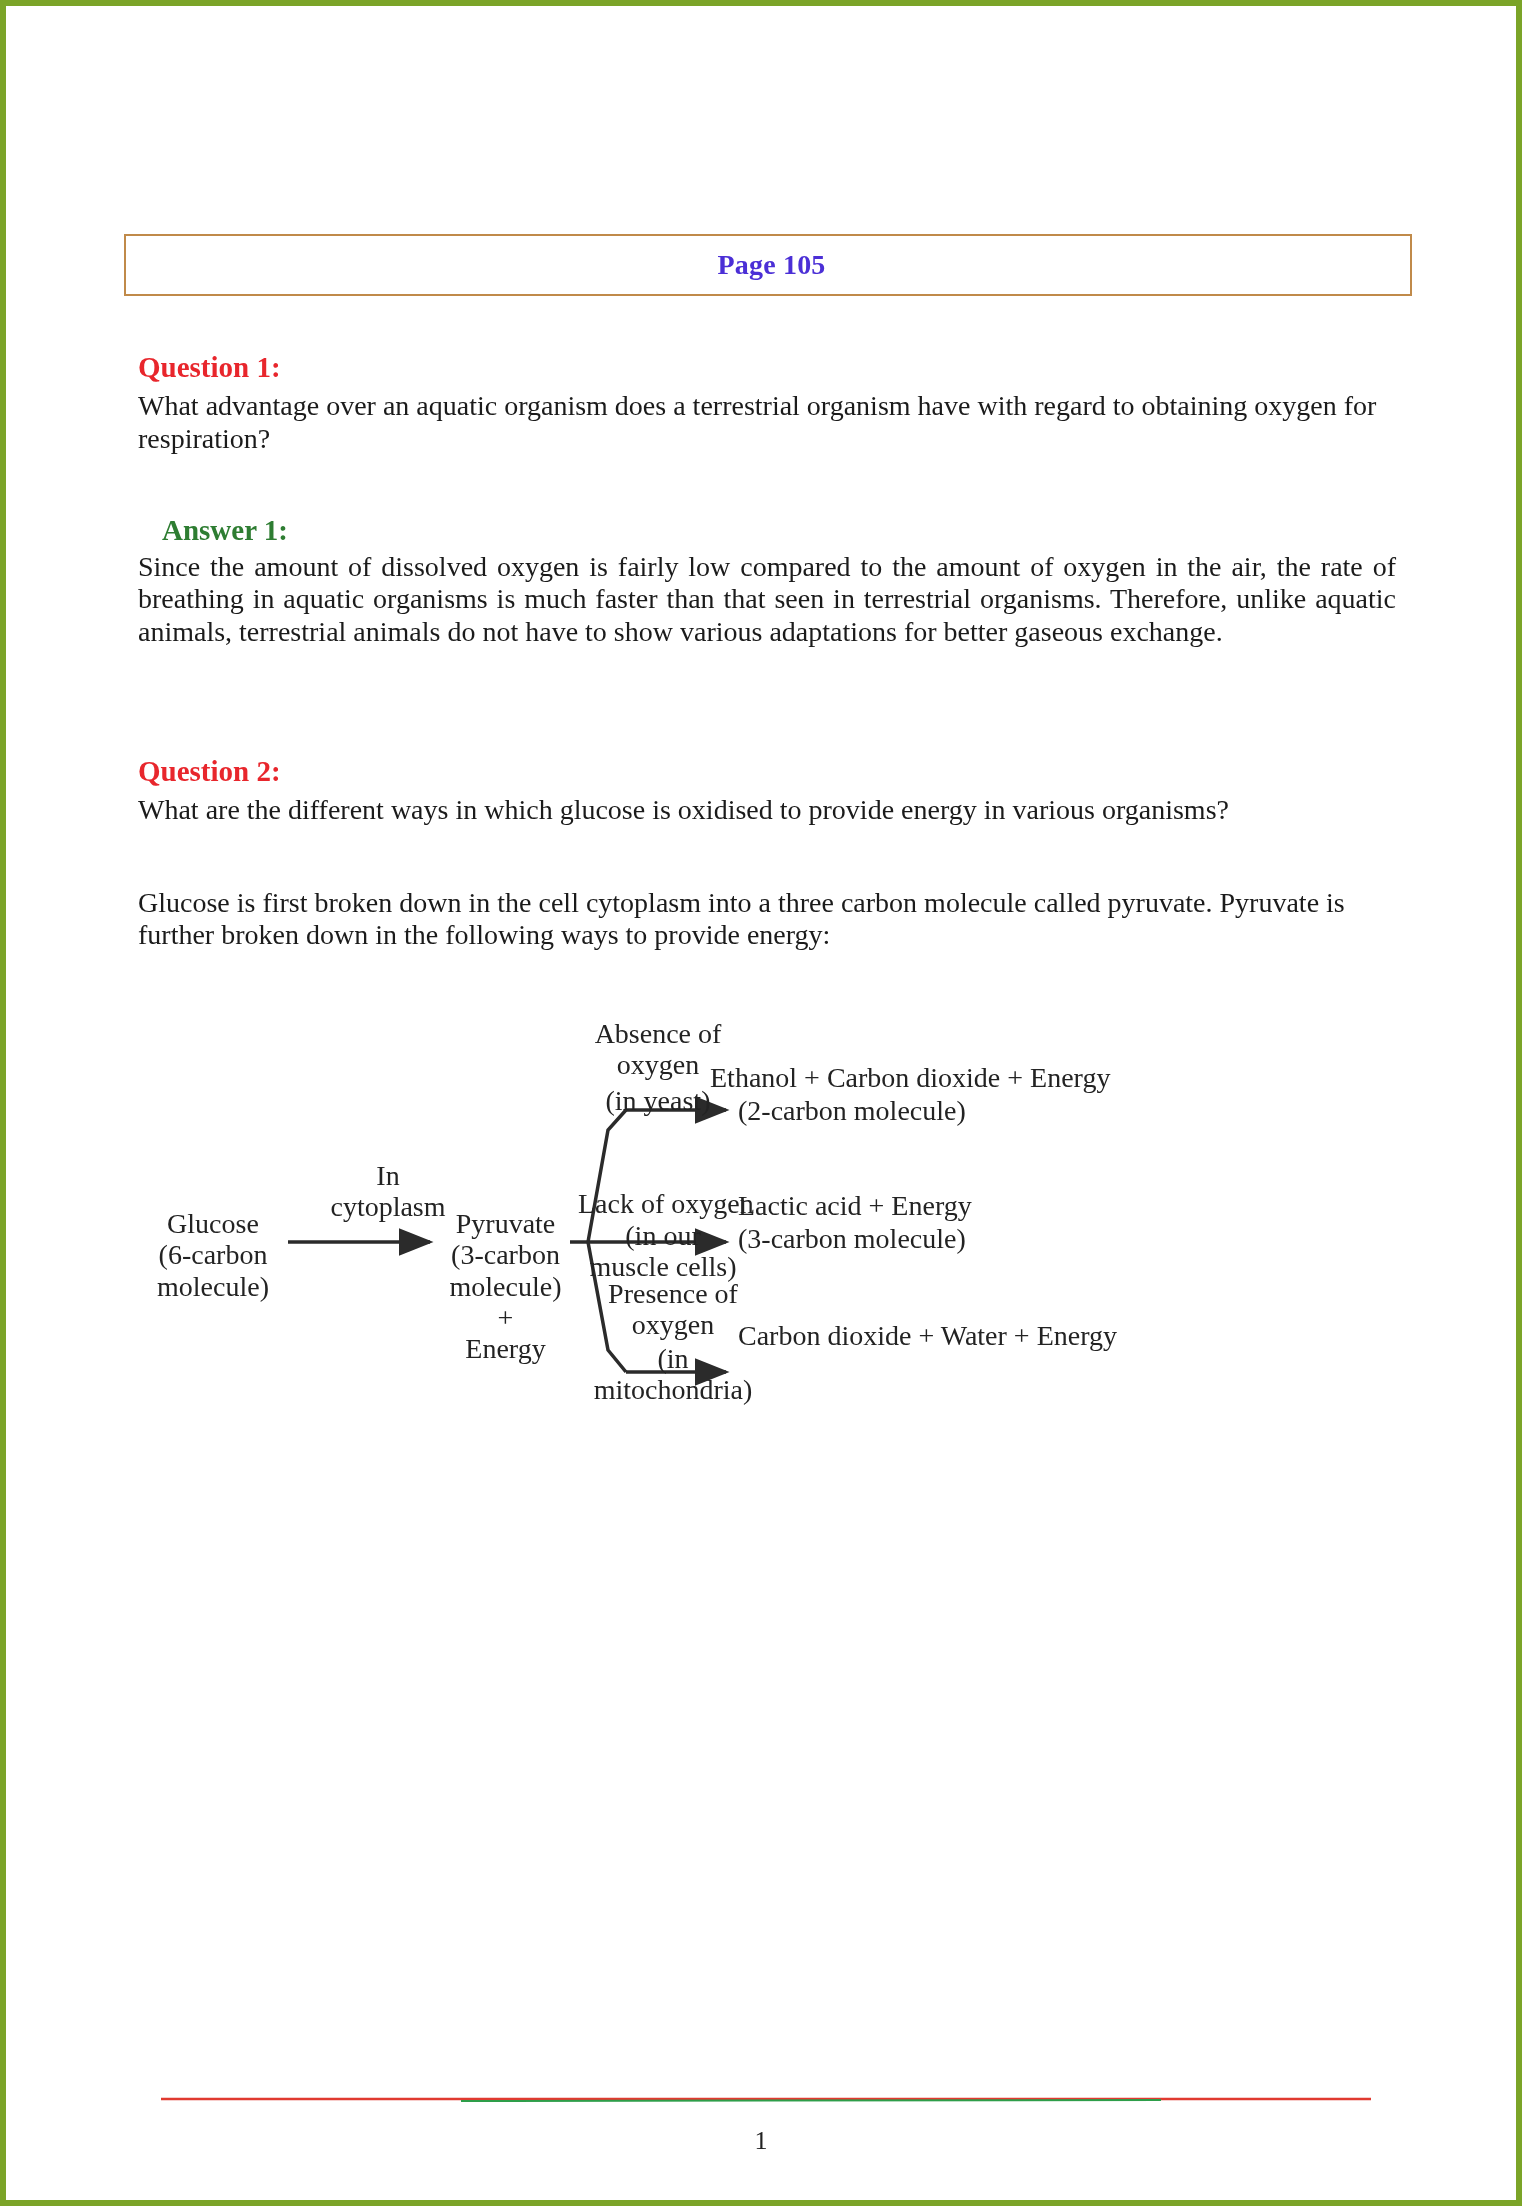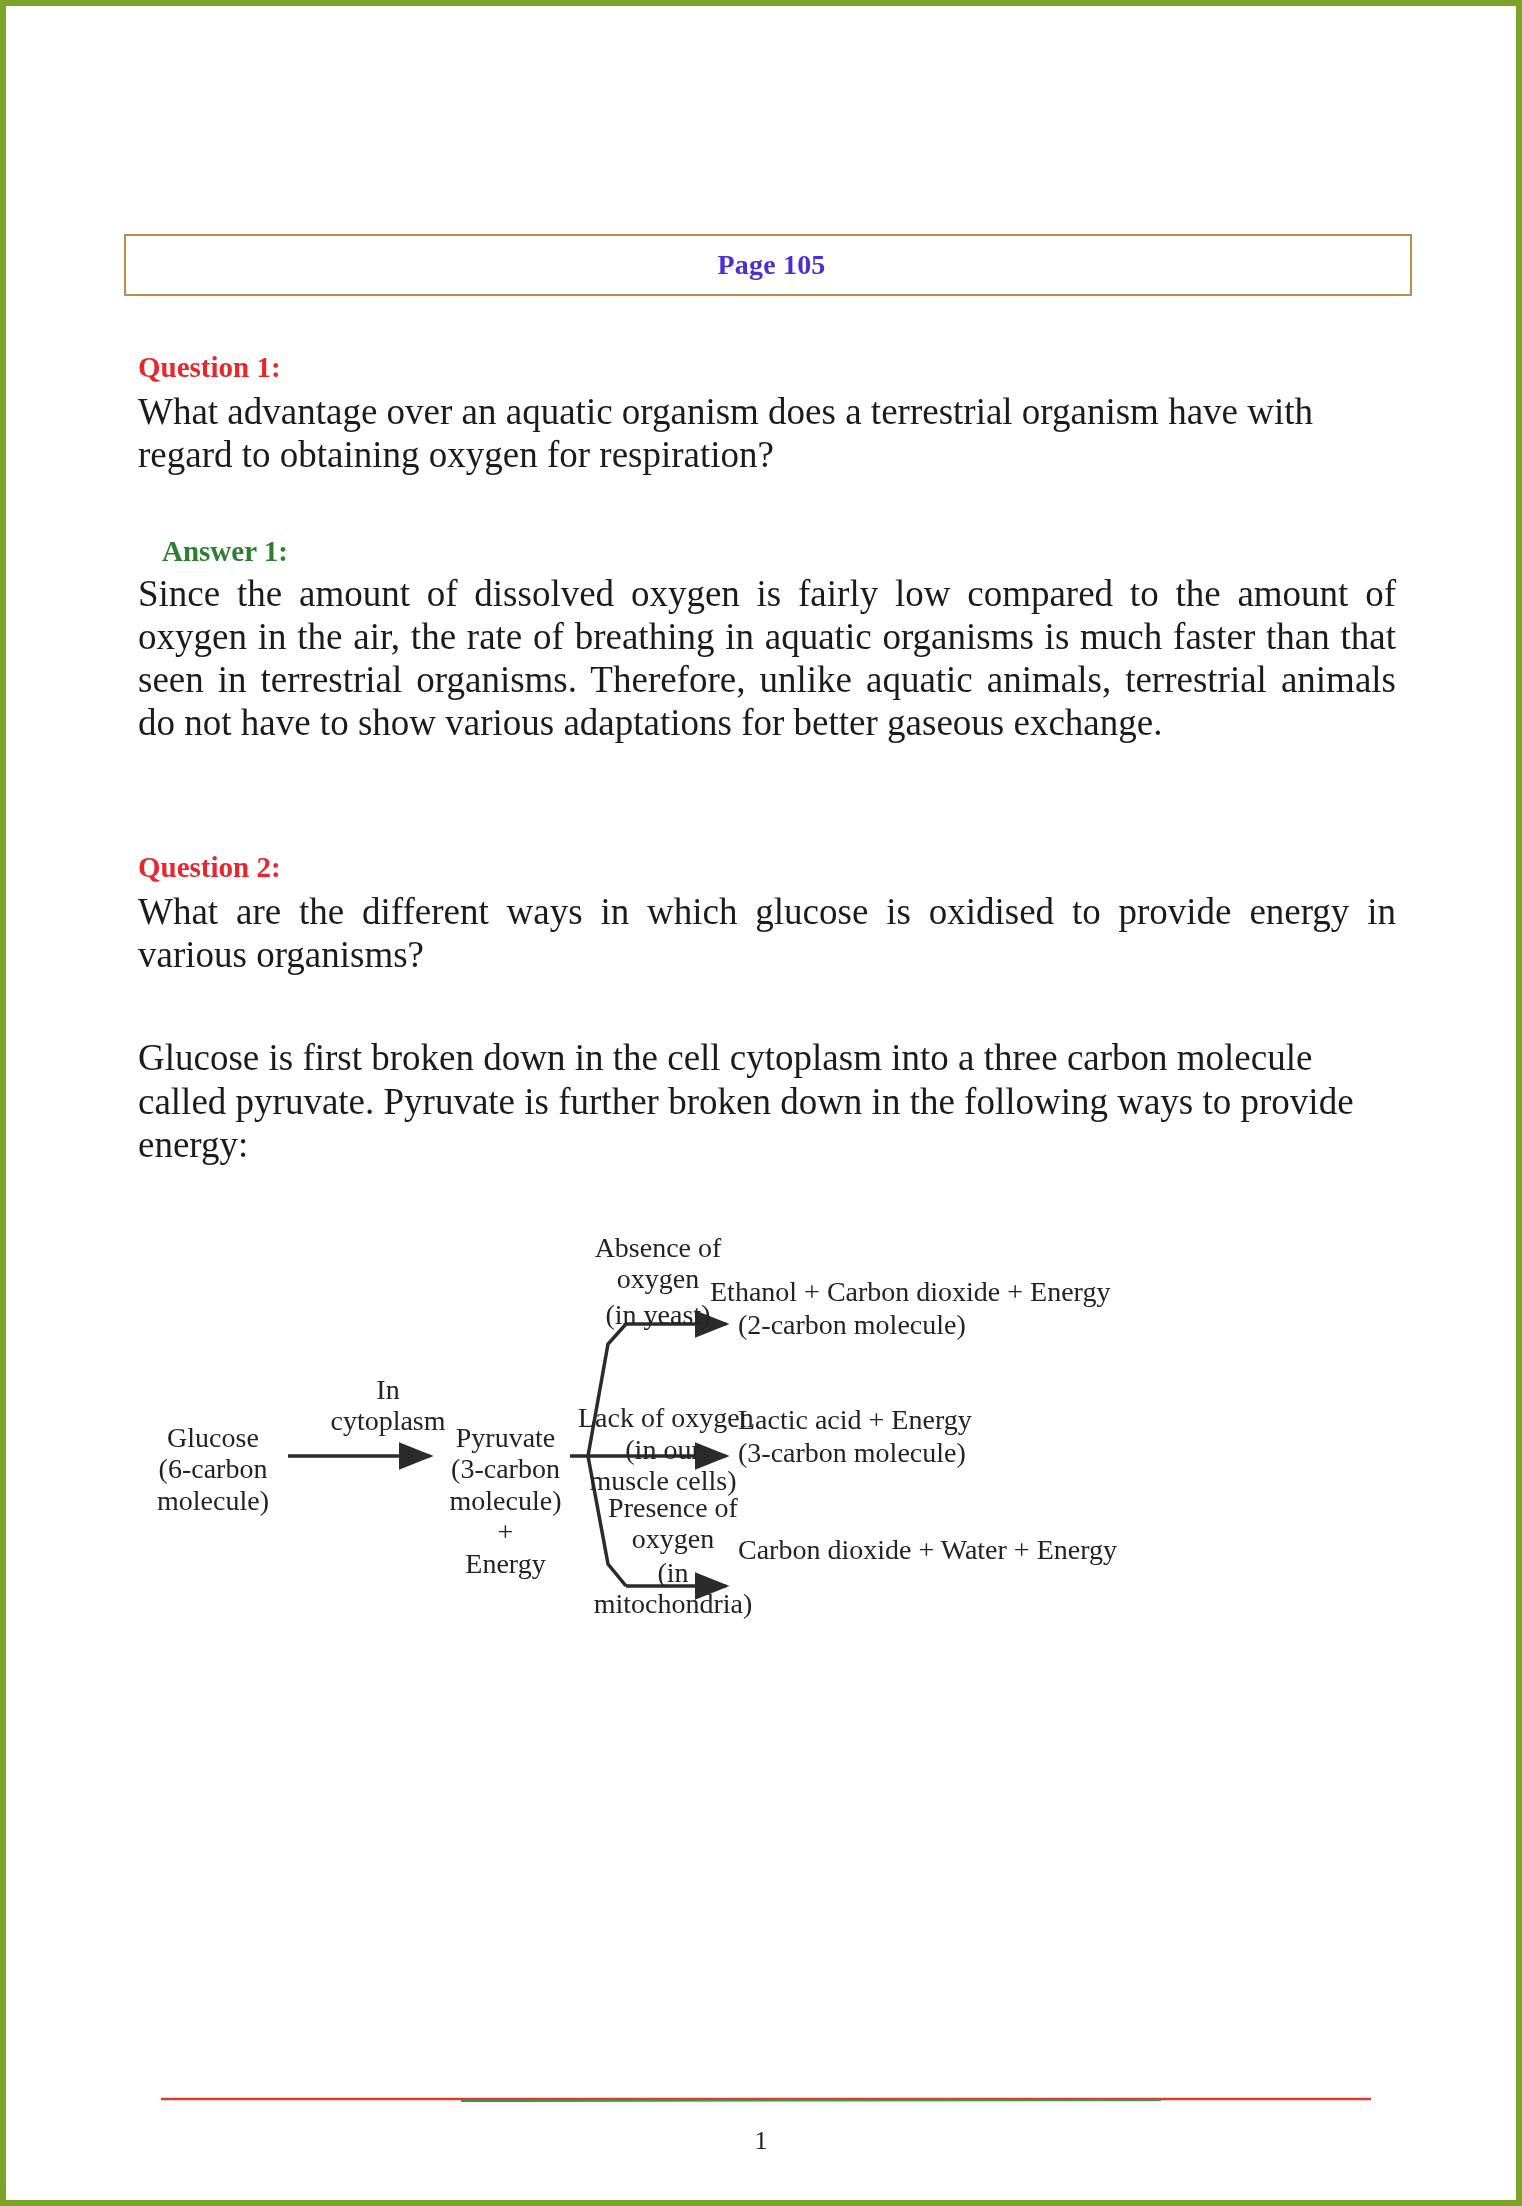--- a/index.html
+++ b/index.html
@@ -55,21 +55,21 @@
     margin: 0 0 6px 0;
   }
   .a-heading {
     color: #2e7d32;
     font-weight: bold;
     font-size: 29px;
     margin: 0 0 4px 0;
     padding-left: 24px;
   }
   .para {
-    font-size: 37px;
+    font-size: 28px;
     line-height: 1.17;
     color: #1b1b1b;
     margin: 0;
     text-align: justify;
     text-justify: inter-word;
   }
   .para.nojust {
     text-align: left;
   }
   .block-q1 { margin-bottom: 58px; }

